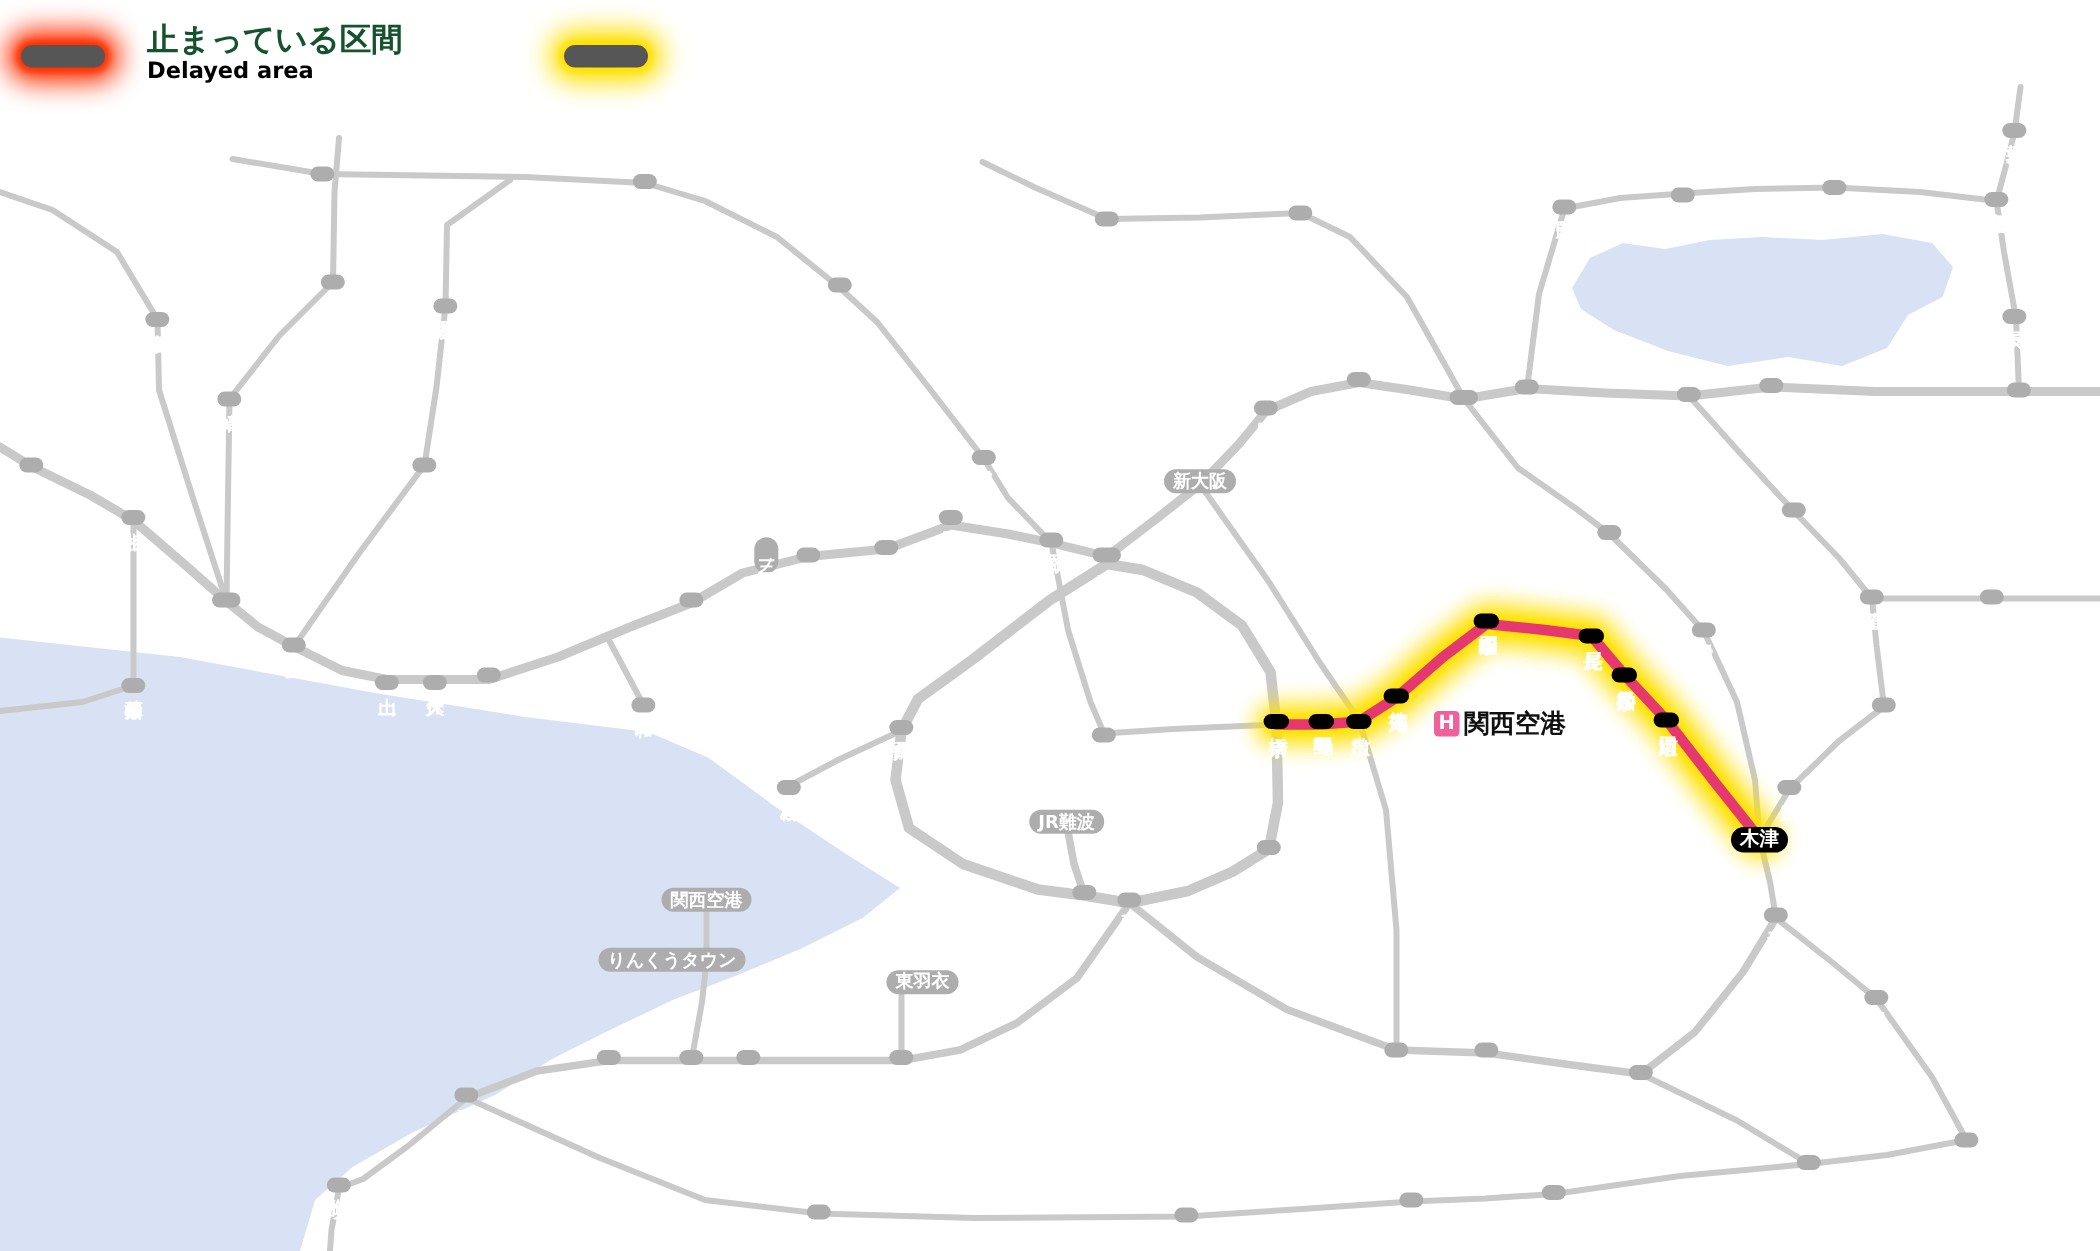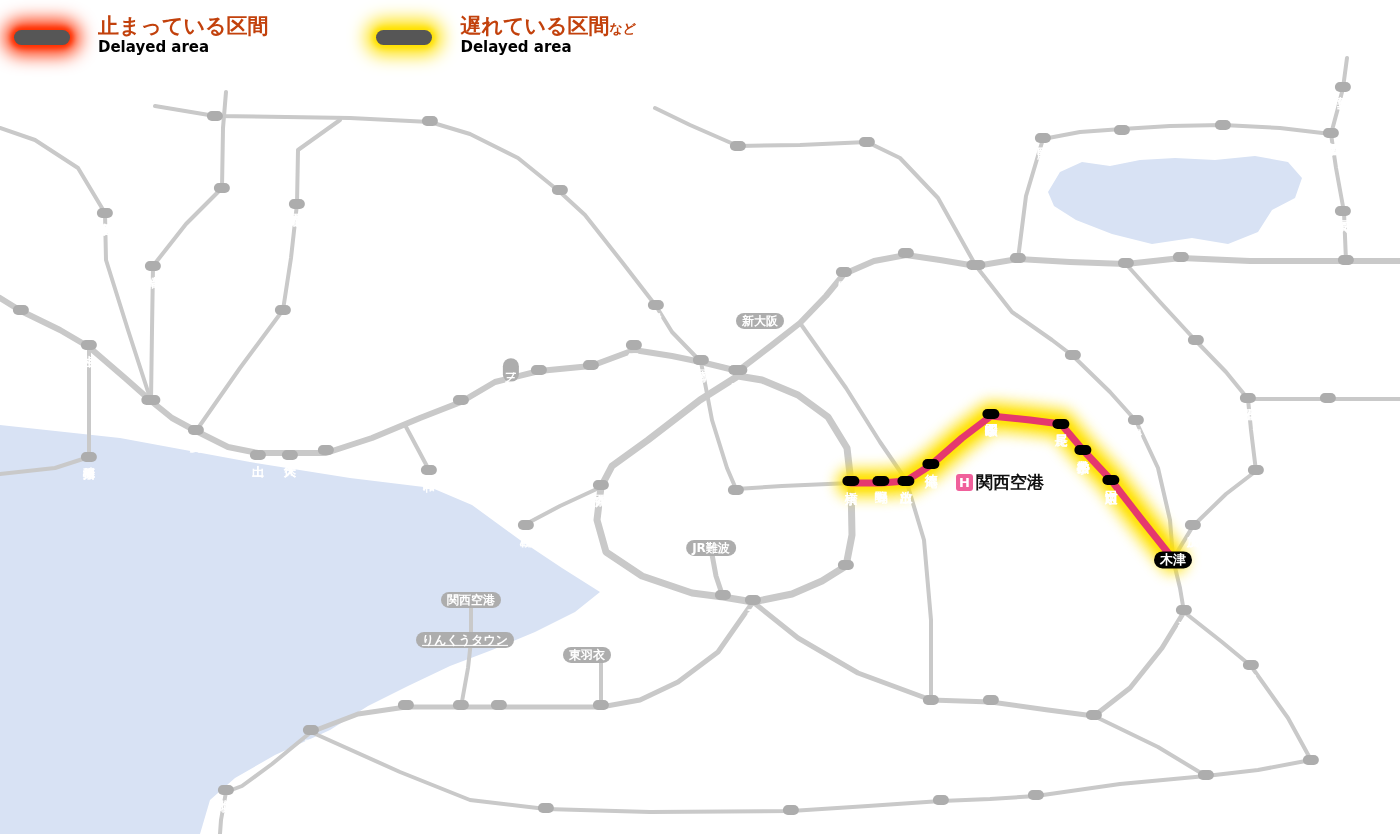--- a/index.html
+++ b/index.html
@@ -31,21 +31,21 @@
   }
   .station.horiz{writing-mode:horizontal-tb;padding:2px 6px;border-radius:9px}
   .station.hl{background:var(--pill-black);font-size:13px;z-index:4}
   .station.lg{font-size:15px;border-radius:11px}
 
   #legend{position:absolute;left:14px;top:14px;z-index:6;display:flex;gap:108px}
   .legend-item{display:flex;align-items:flex-start;gap:28px}
   .glow-pill{display:block;width:56px;height:15px;border-radius:8px;background:#565656;margin-top:16px;flex:0 0 auto}
   .glow-pill.red{box-shadow:0 0 5px 3px var(--stopped-glow),0 0 18px 10px var(--stopped-glow)}
   .glow-pill.yellow{box-shadow:0 0 5px 3px var(--delayed-glow),0 0 18px 10px var(--delayed-glow)}
-  .legend-text .jp{font-size:21px;font-weight:bold;color:#c2410c;line-height:1.15}
+  .legend-text .jp{font-size:21px;font-weight:bold;color:#14532d;line-height:1.15}
   .legend-text .jp .suffix{font-size:13px;font-weight:bold}
   .legend-text .en{font-size:15px;font-weight:bold;color:#000;line-height:1.2}
 
   .line-label{position:absolute;left:956px;top:471px;z-index:5;display:flex;align-items:center;gap:3px}
   .line-badge{width:17px;height:17px;background:var(--line-badge-bg);color:#fff;font-weight:bold;font-size:13px;
     display:flex;align-items:center;justify-content:center;border-radius:3px}
   .line-name{font-size:17px;font-weight:bold;color:#111}
 </style>
 </head>
 <body>
@@ -122,21 +122,21 @@
       <div class="station" style="left: 290px; top: 455px;">大久保</div>
       <div class="station" style="left: 326px; top: 450px;">西明石</div>
       <div class="station" style="left: 429px; top: 470px;">和田岬</div>
       <div class="station" style="left: 461px; top: 400px;">神戸</div>
       <div class="station" style="left: 511px; top: 370px;">三ノ宮</div>
       <div class="station" style="left: 539px; top: 370px;">灘</div>
       <div class="station" style="left: 591px; top: 365px;">芦屋</div>
       <div class="station" style="left: 634px; top: 345px;">甲子園口</div>
       <div class="station" style="left: 701px; top: 360px;">尼崎</div>
       <div class="station lg" style="left: 738px; top: 370px;">大阪</div>
-      <div class="station horiz" style="left: 760px; top: 321px;">新大阪</div>
+      <div class="station horiz" style="left: 800px; top: 321px;">新大阪</div>
       <div class="station" style="left: 844px; top: 272px;">吹田</div>
       <div class="station" style="left: 906px; top: 253px;">高槻</div>
       <div class="station" style="left: 738px; top: 146px;">園部</div>
       <div class="station" style="left: 867px; top: 142px;">亀岡</div>
       <div class="station lg" style="left: 976px; top: 265px;">京都</div>
       <div class="station" style="left: 1018px; top: 258px;">山科</div>
       <div class="station" style="left: 1043px; top: 138px;">堅田</div>
       <div class="station" style="left: 1122px; top: 130px;">近江舞子</div>
       <div class="station" style="left: 1223px; top: 125px;">近江今津</div>
       <div class="station" style="left: 1331px; top: 133px;">近江塩津</div>
@@ -162,23 +162,23 @@
       <div class="station" style="left: 1036px; top: 795px;">吉野口</div>
       <div class="station" style="left: 941px; top: 800px;">五条</div>
       <div class="station" style="left: 791px; top: 810px;">橋本</div>
       <div class="station" style="left: 546px; top: 808px;">粉河</div>
       <div class="station" style="left: 311px; top: 730px;">和歌山</div>
       <div class="station" style="left: 226px; top: 790px;">御坊</div>
       <div class="station" style="left: 406px; top: 705px;">和泉砂川</div>
       <div class="station" style="left: 461px; top: 705px;">日根野</div>
       <div class="station" style="left: 499px; top: 705px;">熊取</div>
       <div class="station" style="left: 601px; top: 705px;">鳳</div>
-      <div class="station horiz" style="left: 587px; top: 655px;">東羽衣</div>
+      <div class="station horiz" style="left: 615px; top: 655px; font-family: Liberation Mono, monospace;">東羽衣</div>
       <div class="station horiz" style="left: 471px; top: 600px;">関西空港</div>
-      <div class="station horiz" style="left: 465px; top: 640px; text-decoration: underline;">りんくうタウン</div>
+      <div class="station horiz" style="left: 448px; top: 640px;">りんくうタウン</div>
       <div class="station" style="left: 526px; top: 525px;">桜島</div>
       <div class="station" style="left: 601px; top: 485px;">西九条</div>
       <div class="station" style="left: 736px; top: 490px;">北新地</div>
       <div class="station horiz" style="left: 711px; top: 548px;">JR難波</div>
       <div class="station" style="left: 723px; top: 595px;">新今宮</div>
       <div class="station" style="left: 753px; top: 600px;">天王寺</div>
       <div class="station" style="left: 846px; top: 565px;">鶴橋</div>
       <div class="station hl" style="left: 851px; top: 481px;">京橋</div>
       <div class="station hl" style="left: 881px; top: 481px;">鴫野</div>
       <div class="station hl" style="left: 906px; top: 481px;">放出</div>
@@ -198,20 +198,16 @@
   <div id="legend">
     <div class="legend-item">
       <span class="glow-pill red"></span>
       <div class="legend-text">
         <div class="jp"><span>止まっている区間</span><span class="suffix"></span></div>
         <div class="en">Delayed area</div>
       </div>
     </div>
     <div class="legend-item">
       <span class="glow-pill yellow"></span>
-      <div class="legend-text">
-        <div class="jp"><span>遅れている区間</span><span class="suffix">など</span></div>
-        <div class="en">Delayed area</div>
-      </div>
     </div>
   </div>
 
 </div>
 
 </body></html>

